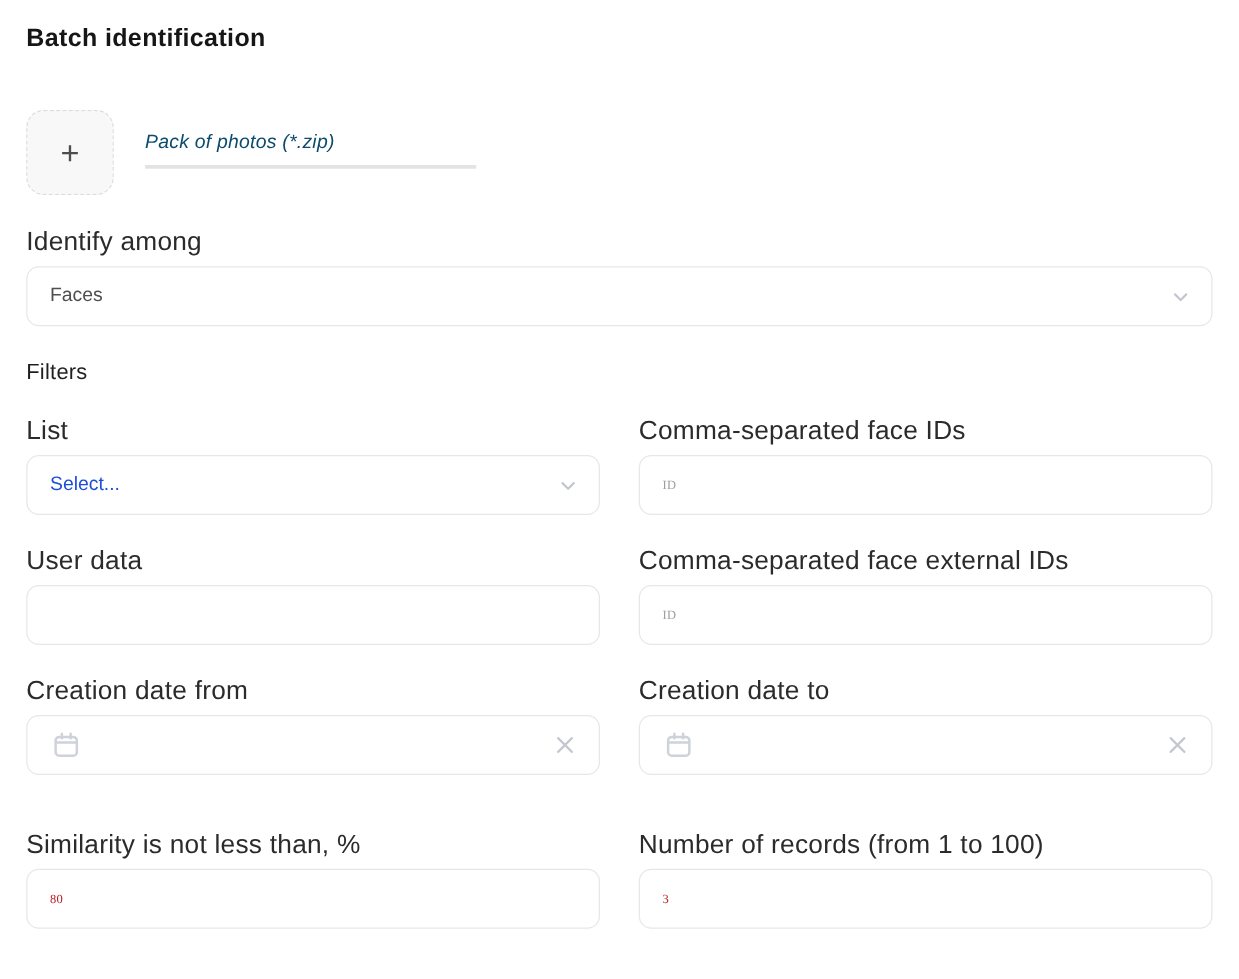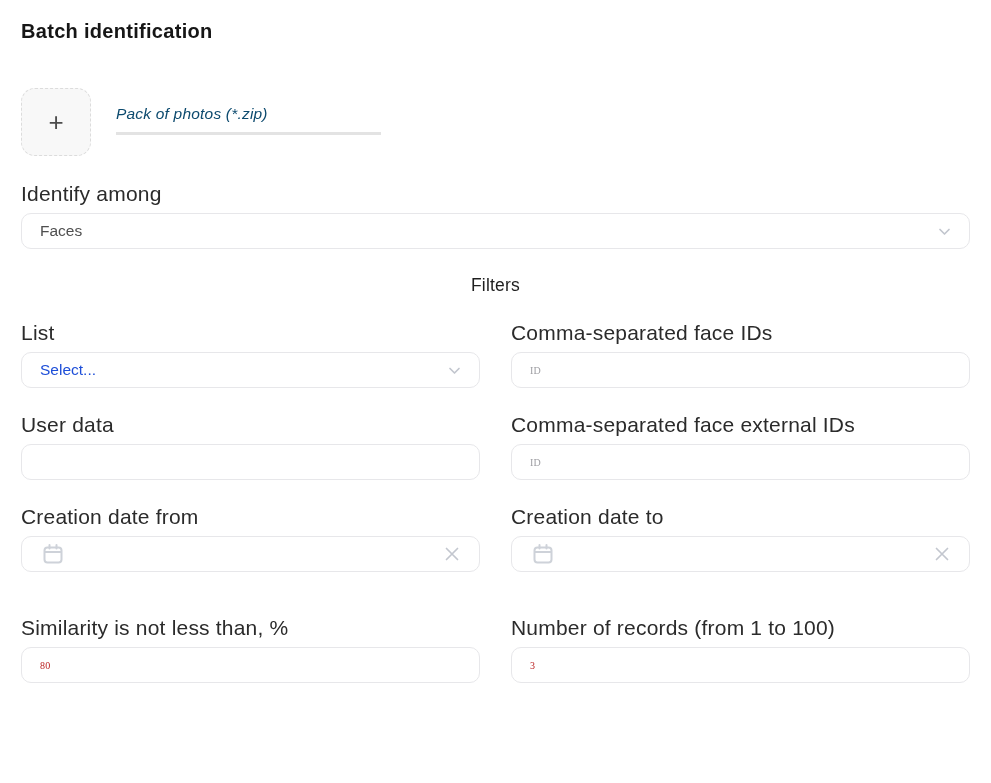--- a/index.html
+++ b/index.html
@@ -57,21 +57,21 @@
     width: 100%;
   }
   
   .field-label {
     font-size: 21px;
     color: #2b2b2b;
     letter-spacing: 0.2px;
     margin-bottom: 7px;
   }
   .control {
-    height: 36px;
+    height: 48px;
     border: 1px solid #e7e7ea;
     border-radius: 10px;
     background: #ffffff;
     display: flex;
     align-items: center;
     padding: 0 16px 0 18px;
     font-size: 15.5px;
   }
   .control .value-text { color: #4f4f4f; flex: 1; }
   .control .placeholder-text { color: #1d4ed8; flex: 1; }
@@ -90,21 +90,20 @@
   .clear-icon { cursor: pointer; }
   .calendar-icon { margin-right: 12px; }
   
   .identify-section { margin-top: 26px; }
   .filters-heading {
     margin-top: 26px;
     font-size: 17.5px;
     font-weight: 500;
     color: #1f1f1f;
     letter-spacing: 0.2px;
-    text-align: center;
   }
   .row {
     display: flex;
     gap: 31px;
     margin-top: 25px;
   }
   .row.first { margin-top: 25px; }
   .row.spaced { margin-top: 44px; }
   .col { flex: 1; min-width: 0; }
   

